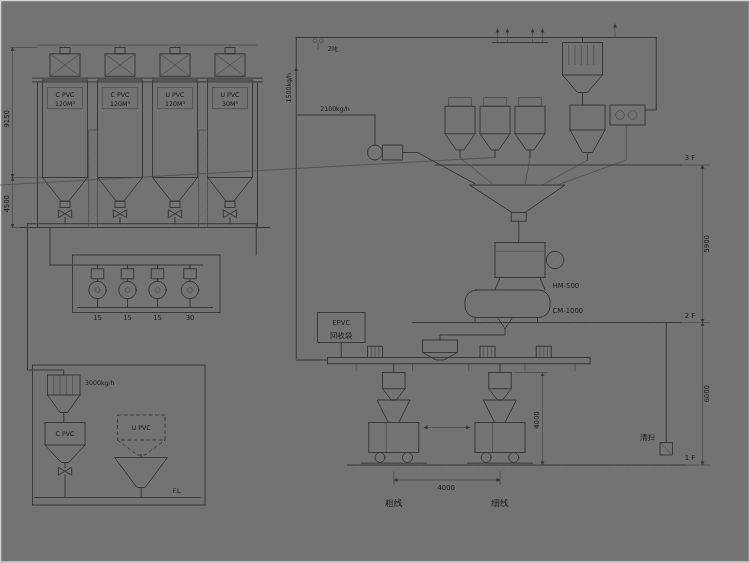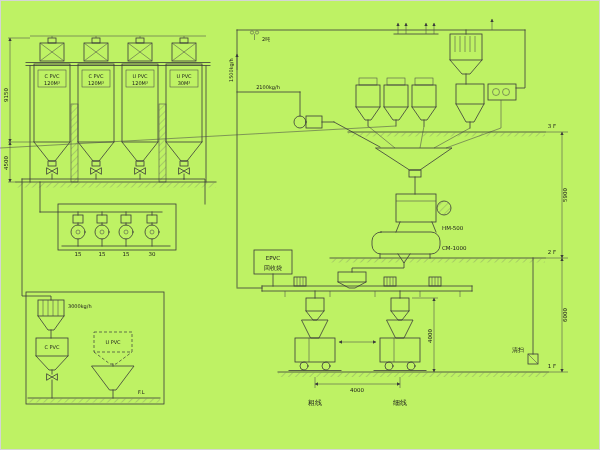--- a/index.html
+++ b/index.html
@@ -1,16 +1,16 @@
 <!DOCTYPE html>
 <html><head>
 <meta charset="utf-8">
 <style>
   html,body{margin:0;padding:0;background:#ffffff;}
-  .stage{width:600px;height:450px;position:relative;background:#bef264;overflow:hidden;
+  .stage{width:600px;height:450px;position:relative;background:#737373;overflow:hidden;
          font-family:"DejaVu Sans",sans-serif;}
   svg text{font-family:"DejaVu Sans",sans-serif;fill:#1a1a1a;}
   .ln{fill:none;stroke:#3a3a3a;stroke-width:0.8;stroke-linecap:square;}
   .thin{fill:none;stroke:#4a4a4a;stroke-width:0.55;}
   .dash{fill:none;stroke:#3a3a3a;stroke-width:0.7;stroke-dasharray:3 2;}
   .dim{fill:none;stroke:#4a4a4a;stroke-width:0.55;}
   .t5{font-size:5px;}
   .t55{font-size:5.5px;}
   .t6{font-size:6px;}
   .t7{font-size:7px;}

